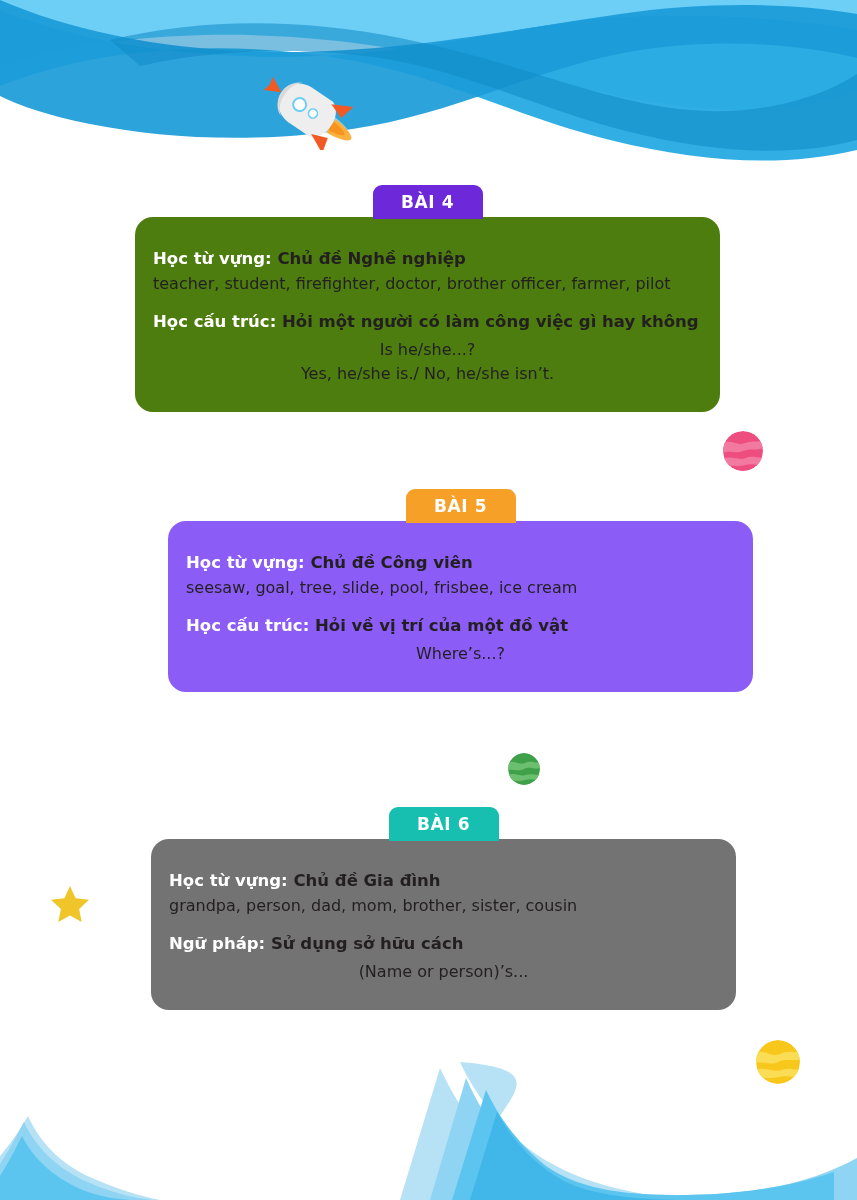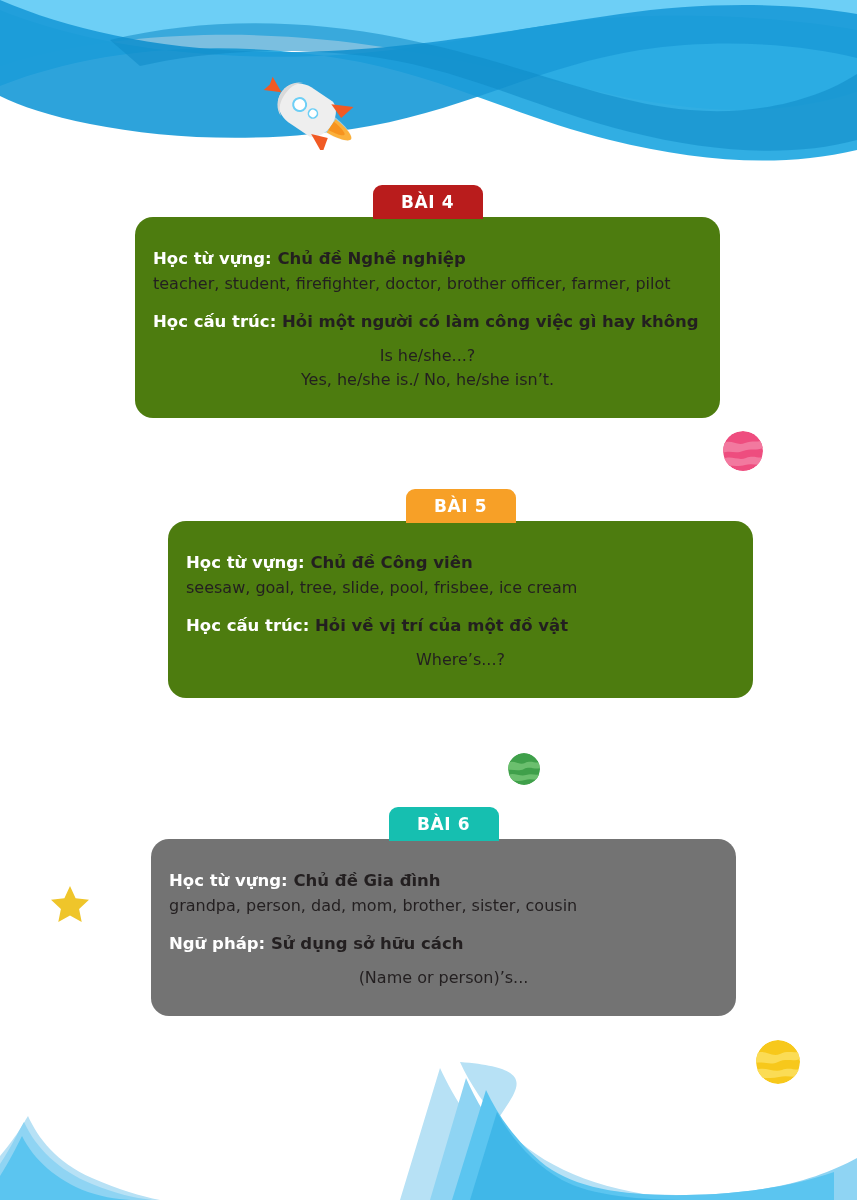--- a/index.html
+++ b/index.html
@@ -115,21 +115,21 @@
     margin: 0 0 14px 0;
     line-height: 1.42;
   }
   .sentence {
     font-size: 16px;
     color: #231f20;
     text-align: center;
     line-height: 1.5;
     margin: 0;
   }
-  .sentence-wrap { margin-top: 10px; }
+  .sentence-wrap { margin-top: 4px; }
 </style>
 </head>
 <body>
 
 <div id="poster">
 
   <div class="wave-layer wave-top">
     <svg width="857" height="180" viewBox="0 0 857 180" xmlns="http://www.w3.org/2000/svg">
       <path d="M0,0 L857,0 L857,92 C770,120 690,112 600,92 C470,62 340,28 180,36 C100,40 40,52 0,66 Z" fill="#6DCFF6"></path>
       <path d="M857,30 L857,150 C780,168 700,162 610,140 C520,118 450,80 360,62 C270,44 170,44 90,60 C50,68 20,78 0,86 L0,10 C60,34 140,52 240,56 C380,62 480,34 570,22 C660,10 780,16 857,30 Z" fill="#29ABE2" opacity="0.96"></path>
@@ -149,21 +149,21 @@
         <circle cx="56" cy="40" r="4.5" fill="#ffffff" stroke="#6DCFF6" stroke-width="1.6"></circle>
         <path d="M66,22 L86,12 L82,28 Z" fill="#F15A24"></path>
         <path d="M66,58 L86,68 L82,52 Z" fill="#F15A24"></path>
         <path d="M78,32 C94,33 102,37 102,40 C102,43 94,47 78,48 Z" fill="#FBB03B"></path>
         <path d="M78,35 C88,36 94,38 94,40 C94,42 88,44 78,45 Z" fill="#F7931E"></path>
       </g>
     </svg>
   </div>
 
   <div class="card-block" style="top:185px;">
-    <div class="tab" style="background:#b91c1c;">
+    <div class="tab" style="background:#6d28d9;">
       <span>BÀI 4</span>
     </div>
     <div class="card-body" style="background:#4d7c0f;">
       <span class="dot-deco"></span>
       <p class="row row-head">
         <span class="lbl">Học từ vựng:</span>
         <span class="topic">Chủ đề Nghề nghiệp</span>
       </p>
       <p class="words">teacher, student, firefighter, doctor, brother officer, farmer, pilot</p>
       <p class="row row-head">
@@ -182,21 +182,21 @@
       <circle cx="20" cy="20" r="20" fill="#EE4D7F"></circle>
       <path d="M0,13 C7,7 14,16 22,12 C29,9 36,12 40,9 L40,17 C34,20 27,17 20,20 C13,23 6,19 0,22 Z" fill="#F2799F"></path>
       <path d="M0,28 C8,24 15,30 23,27 C31,24 36,28 40,26 L40,33 C35,35 29,32 22,34 C15,36 7,34 0,35 Z" fill="#F2799F"></path>
     </svg>
   </div>
 
   <div class="card-block" style="top:489px;padding-left:33px;">
     <div class="tab" style="background:#F7A027;">
       <span>BÀI 5</span>
     </div>
-    <div class="card-body" style="background:#4d7c0f;">
+    <div class="card-body" style="background:#8b5cf6;">
       <span class="dot-deco"></span>
       <p class="row row-head">
         <span class="lbl">Học từ vựng:</span>
         <span class="topic">Chủ đề Công viên</span>
       </p>
       <p class="words">seesaw, goal, tree, slide, pool, frisbee, ice cream</p>
       <p class="row row-head">
         <span class="lbl">Học cấu trúc:</span>
         <span class="topic">Hỏi về vị trí của một đồ vật</span>
       </p>

